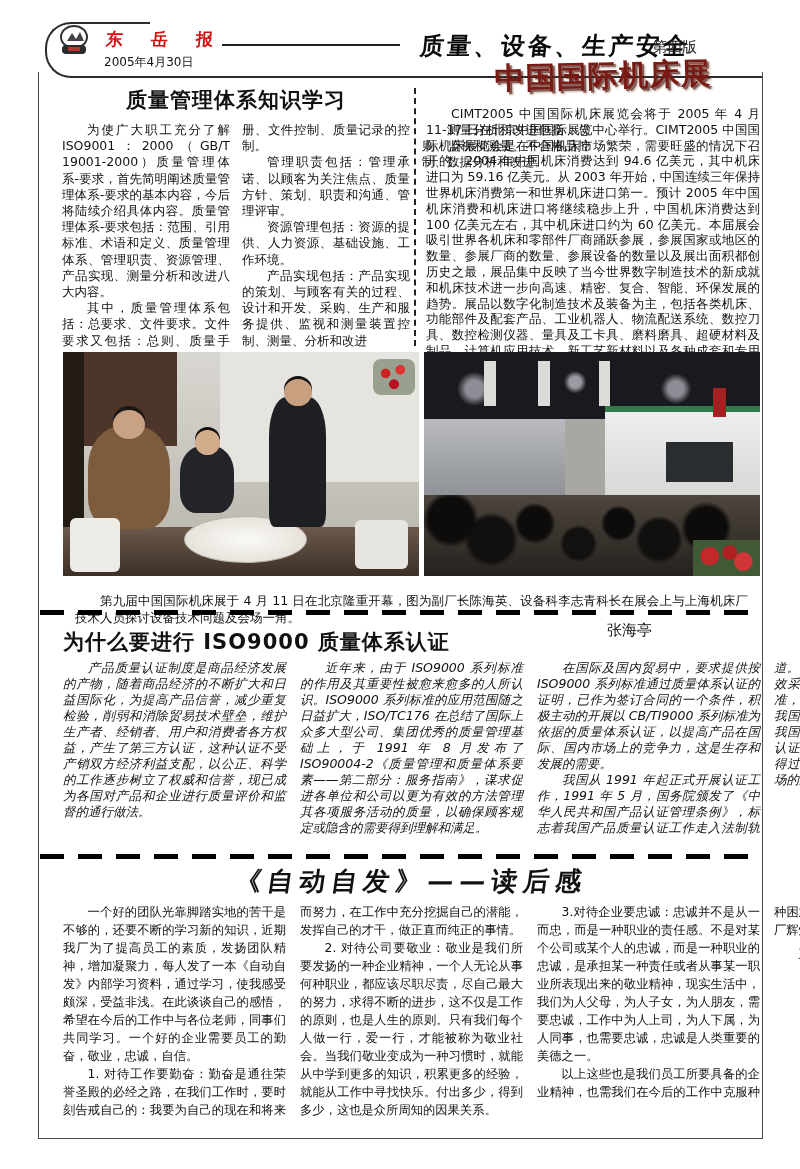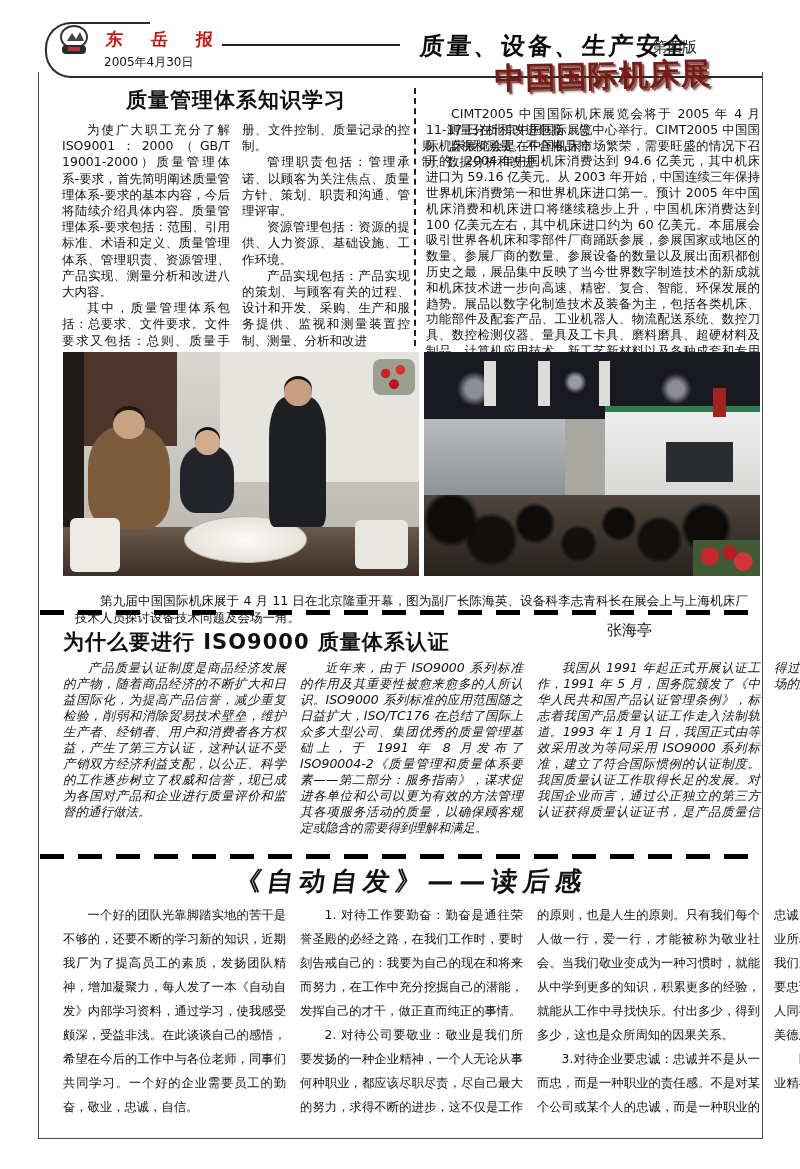--- a/index.html
+++ b/index.html
@@ -95,21 +95,21 @@
   .iso-title{position:absolute;left:63px;top:628px;width:697px;text-align:left;margin:0;
      font-size:21px;font-weight:bold;letter-spacing:1px;}
   .iso-cols{position:absolute;left:63px;top:660px;width:697px;height:188px;
      column-count:3;column-gap:14px;column-fill:auto;}
   .iso-cols p{font-size:12.5px;line-height:16px;font-style:italic;}
   
   .essay-title{position:absolute;left:63px;top:864px;width:697px;text-align:center;margin:0;
      font-size:26px;font-weight:bold;letter-spacing:6px;transform:skewX(-8deg);}
   .essay-cols{position:absolute;left:63px;top:903px;width:697px;height:228px;
      column-count:3;column-gap:14px;column-fill:auto;}
-  .essay-cols p{font-size:12.3px;line-height:24px;}
+  .essay-cols p{font-size:12.3px;line-height:18px;}
   .essay-cols .author{padding-right:6em;margin-top:6px;letter-spacing:6px;}
   .iso-cols .author{padding-right:4em;}
 </style>
 </head>
 <body>
 
 <div class="masthead-frame"></div>
 <div class="masthead-cover"></div>
 <div class="page-frame"></div>
 
@@ -185,20 +185,21 @@
   <span class="credit">张海亭</span>
 </div>
 
 <div class="hdash hd1"></div>
 
 <h2 class="iso-title">为什么要进行 ISO9000 质量体系认证</h2>
 <div class="iso-cols bodytxt">
   <div>
       <p>产品质量认证制度是商品经济发展的产物，随着商品经济的不断扩大和日益国际化，为提高产品信誉，减少重复检验，削弱和消除贸易技术壁垒，维护生产者、经销者、用户和消费者各方权益，产生了第三方认证，这种认证不受产销双方经济利益支配，以公正、科学的工作逐步树立了权威和信誉，现已成为各国对产品和企业进行质量评价和监督的通行做法。</p>
       <p>近年来，由于 ISO9000 系列标准的作用及其重要性被愈来愈多的人所认识。ISO9000 系列标准的应用范围随之日益扩大，ISO/TC176 在总结了国际上众多大型公司、集团优秀的质量管理基础上，于 1991 年 8 月发布了 ISO90004-2《质量管理和质量体系要素——第二部分：服务指南》，谋求促进各单位和公司以更为有效的方法管理其各项服务活动的质量，以确保顾客规定或隐含的需要得到理解和满足。</p>
+      <p>在国际及国内贸易中，要求提供按 ISO9000 系列标准通过质量体系认证的证明，已作为签订合同的一个条件，积极主动的开展以 CB/TI9000 系列标准为依据的质量体系认证，以提高产品在国际、国内市场上的竞争力，这是生存和发展的需要。</p>
       <p>我国从 1991 年起正式开展认证工作，1991 年 5 月，国务院颁发了《中华人民共和国产品认证管理条例》，标志着我国产品质量认证工作走入法制轨道。1993 年 1 月 1 日，我国正式由等效采用改为等同采用 ISO9000 系列标准，建立了符合国际惯例的认证制度。我国质量认证工作取得长足的发展。对我国企业而言，通过公正独立的第三方认证获得质量认证证书，是产品质量信得过的证明，是产品、服务进入国际市场的通行证。</p>
     </div>
   <p class="author">马建民</p>
 </div>
 
 <div class="hdash hd2"></div>
 
 <h2 class="essay-title">《自动自发》——读后感</h2>
 <div class="essay-cols bodytxt">
   <div>

